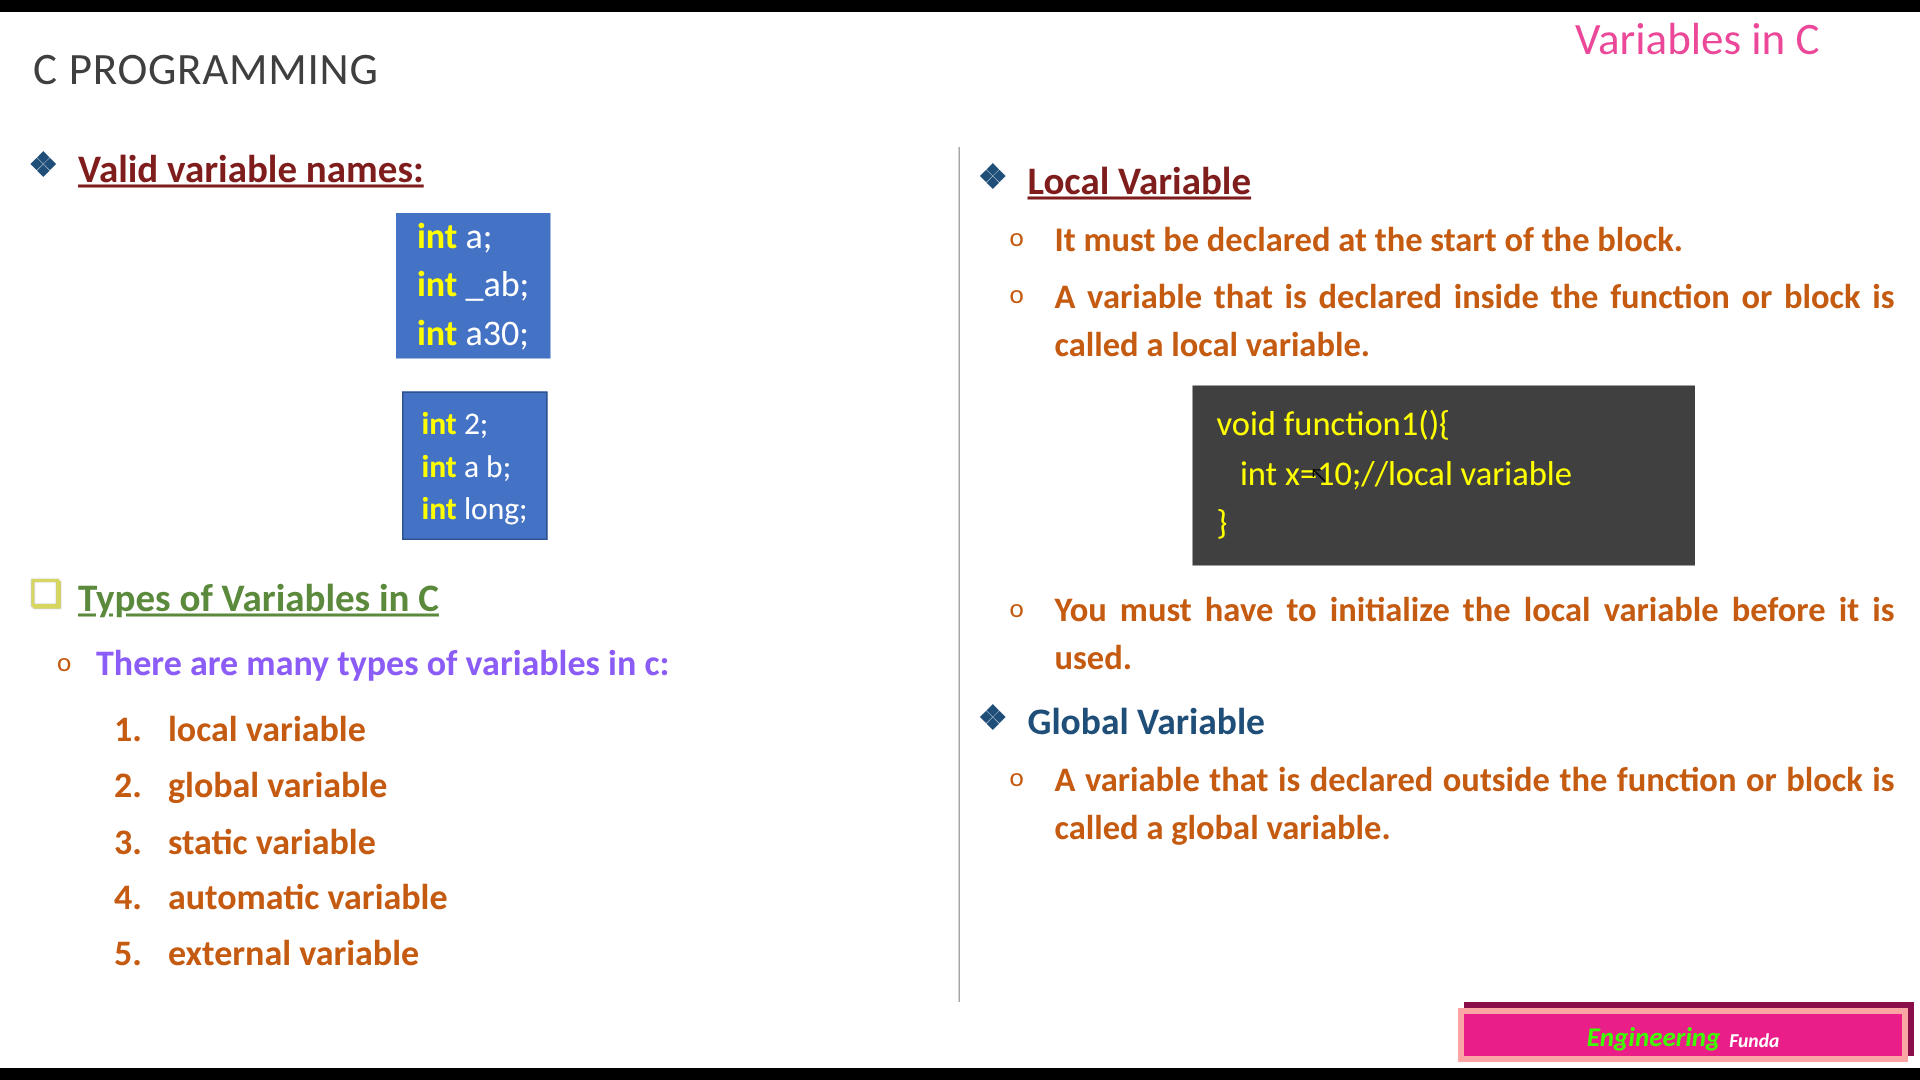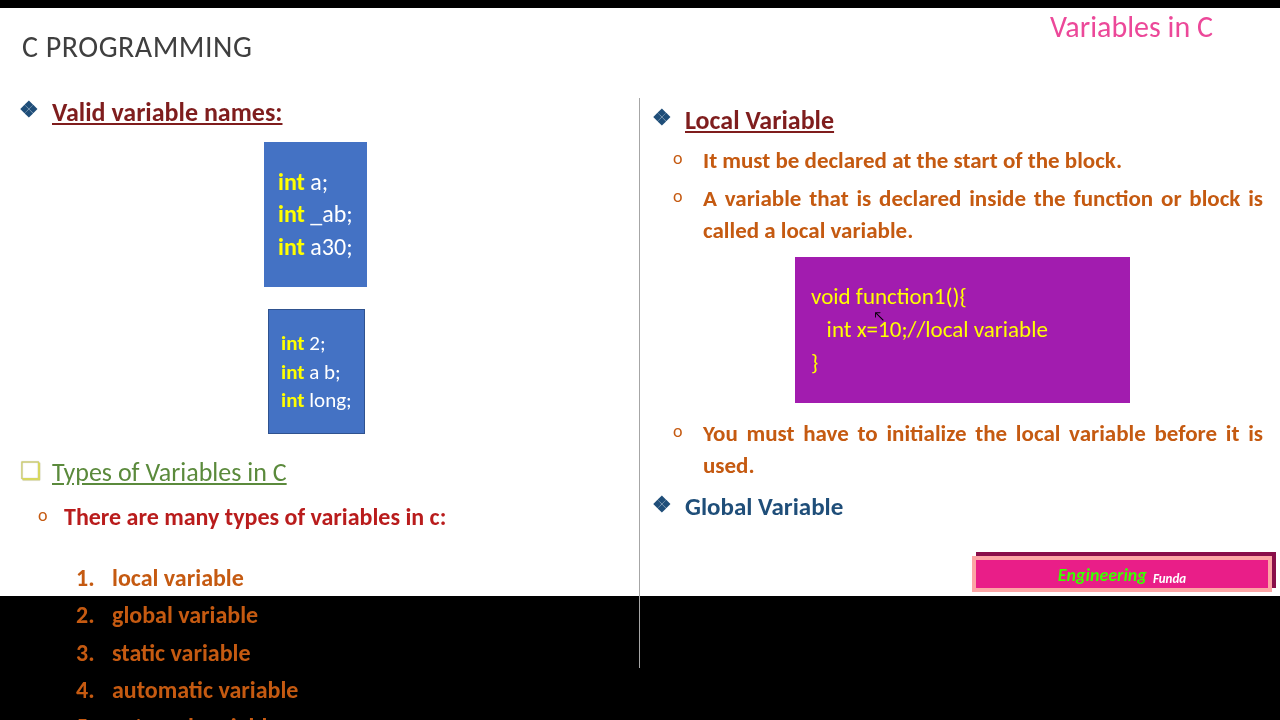--- a/index.html
+++ b/index.html
@@ -9,21 +9,21 @@
     background: #000;
     font-family: Calibri, Arial, sans-serif;
     position: relative;
     overflow: hidden;
   }
   .slide {
     position: absolute;
     top: 8px;
     left: 0;
     width: 1280px;
-    height: 588px;
+    height: 704px;
     background: #fff;
   }
   .header-title {
     position: absolute;
     top: 20px;
     left: 22px;
     font-size: 30px;
     color: #3f3f3f;
     font-weight: 400;
     letter-spacing: 0.5px;
@@ -79,63 +79,63 @@
     font-size: 26px;
     font-weight: bold;
     color: #7f1d1d;
     margin-bottom: 14px;
   }
   .section-head .ul { text-decoration: underline; }
   .section-head-green {
     position: relative;
     padding-left: 30px;
     font-size: 26px;
-    font-weight: normal;
+    font-weight: bold;
     color: #5b8a3c;
     margin-bottom: 14px;
   }
   .section-head-green .ul { text-decoration: underline; }
   .codebox {
     background: #4472c4;
-    padding: 24px 14px;
+    padding: 0 14px;
     display: inline-block;
     font-family: Calibri, Arial, sans-serif;
     font-size: 24px;
     line-height: 1.35;
     margin-bottom: 22px;
   }
   .codebox .kw { color: #ffff00; font-weight: bold; }
   .codebox .id { color: #fff; }
   .codebox-small {
     background: #4472c4;
-    padding: 19px 12px;
+    padding: 6px 12px;
     display: inline-block;
     font-size: 21px;
     line-height: 1.35;
     margin-bottom: 22px;
     border: 1px solid #2f528f;
   }
   .codebox-small .kw { color: #ffff00; font-weight: bold; }
   .codebox-small .id { color: #fff; }
   .codebox-wide {
-    background: #a21caf;
-    padding: 23px 16px;
+    background: #404040;
+    padding: 10px 16px;
     width: 335px;
     font-size: 23px;
     line-height: 1.45;
     color: #ffff00;
     margin: 10px 0 14px 140px;
   }
   .sub-intro {
     padding-left: 42px;
     font-size: 24px;
     font-weight: bold;
-    color: #b91c1c;
-    position: relative;
-    margin-bottom: 28px;
+    color: #8b5cf6;
+    position: relative;
+    margin-bottom: 11px;
   }
   .sub-intro::before {
     content: "o";
     position: absolute;
     left: 16px;
     top: 2px;
     color: #c55a11;
     font-size: 18px;
     font-weight: normal;
   }
@@ -272,20 +272,21 @@
       <div>&nbsp;&nbsp;&nbsp;int x=10;//local variable</div>
       <div>}</div>
     </div>
 
     <div class="desc" style="text-align:justify;">You must have to initialize the local variable before it is used.</div>
 
     <div class="section-head-plain diamond-bullet">
       <span>Global Variable</span>
     </div>
 
+    <div class="desc" style="margin-top:4px;">A variable that is declared outside the function or block is called a global variable.</div>
 
   </div>
 
   <div class="cursor">↖</div>
 
   <div class="watermark">
     <span class="w1">Engineering</span>
     <span class="w2">Funda</span>
   </div>
 

